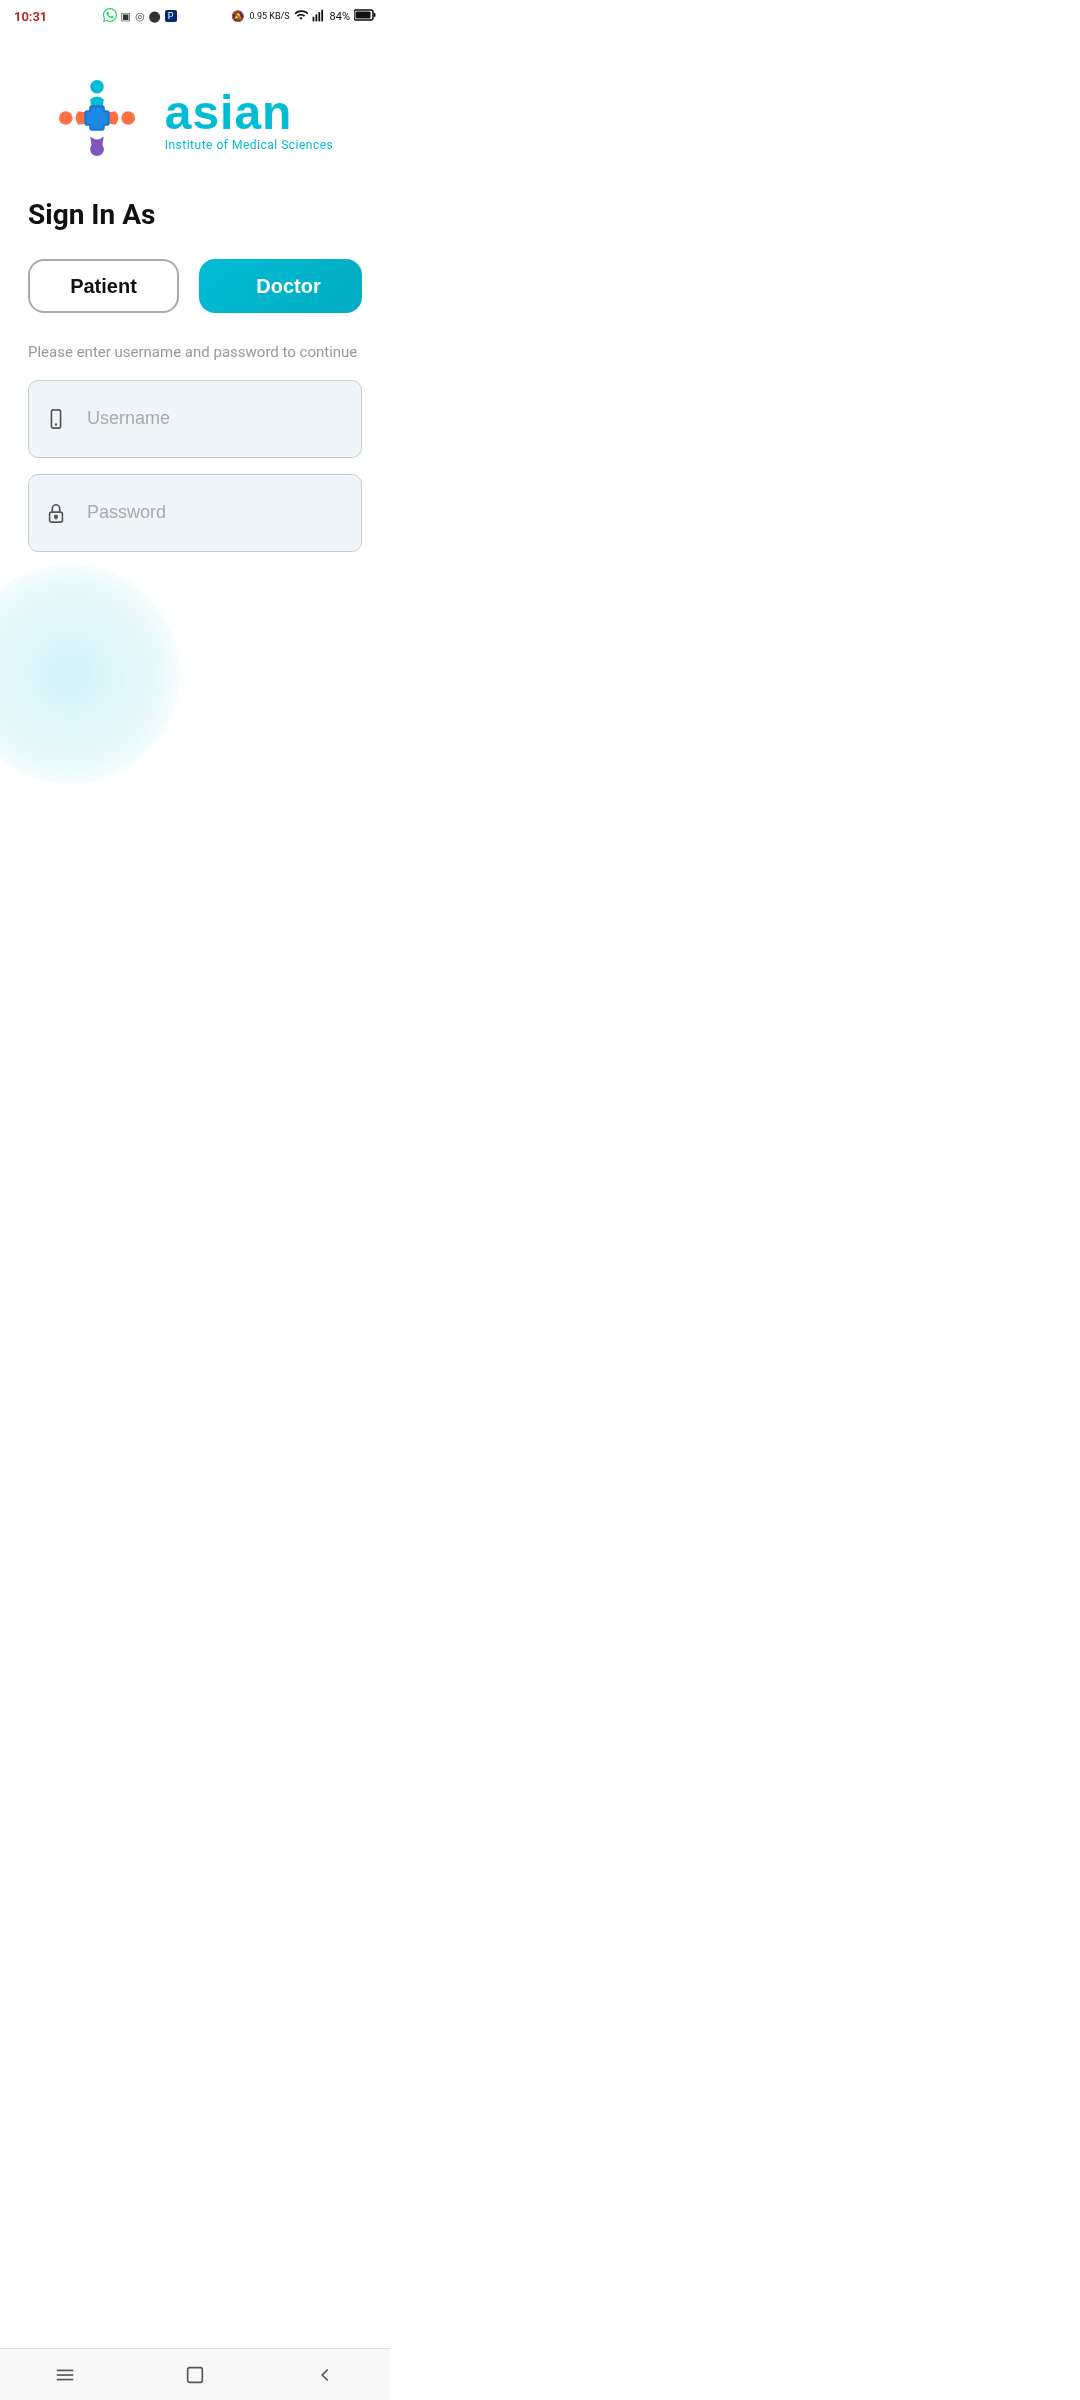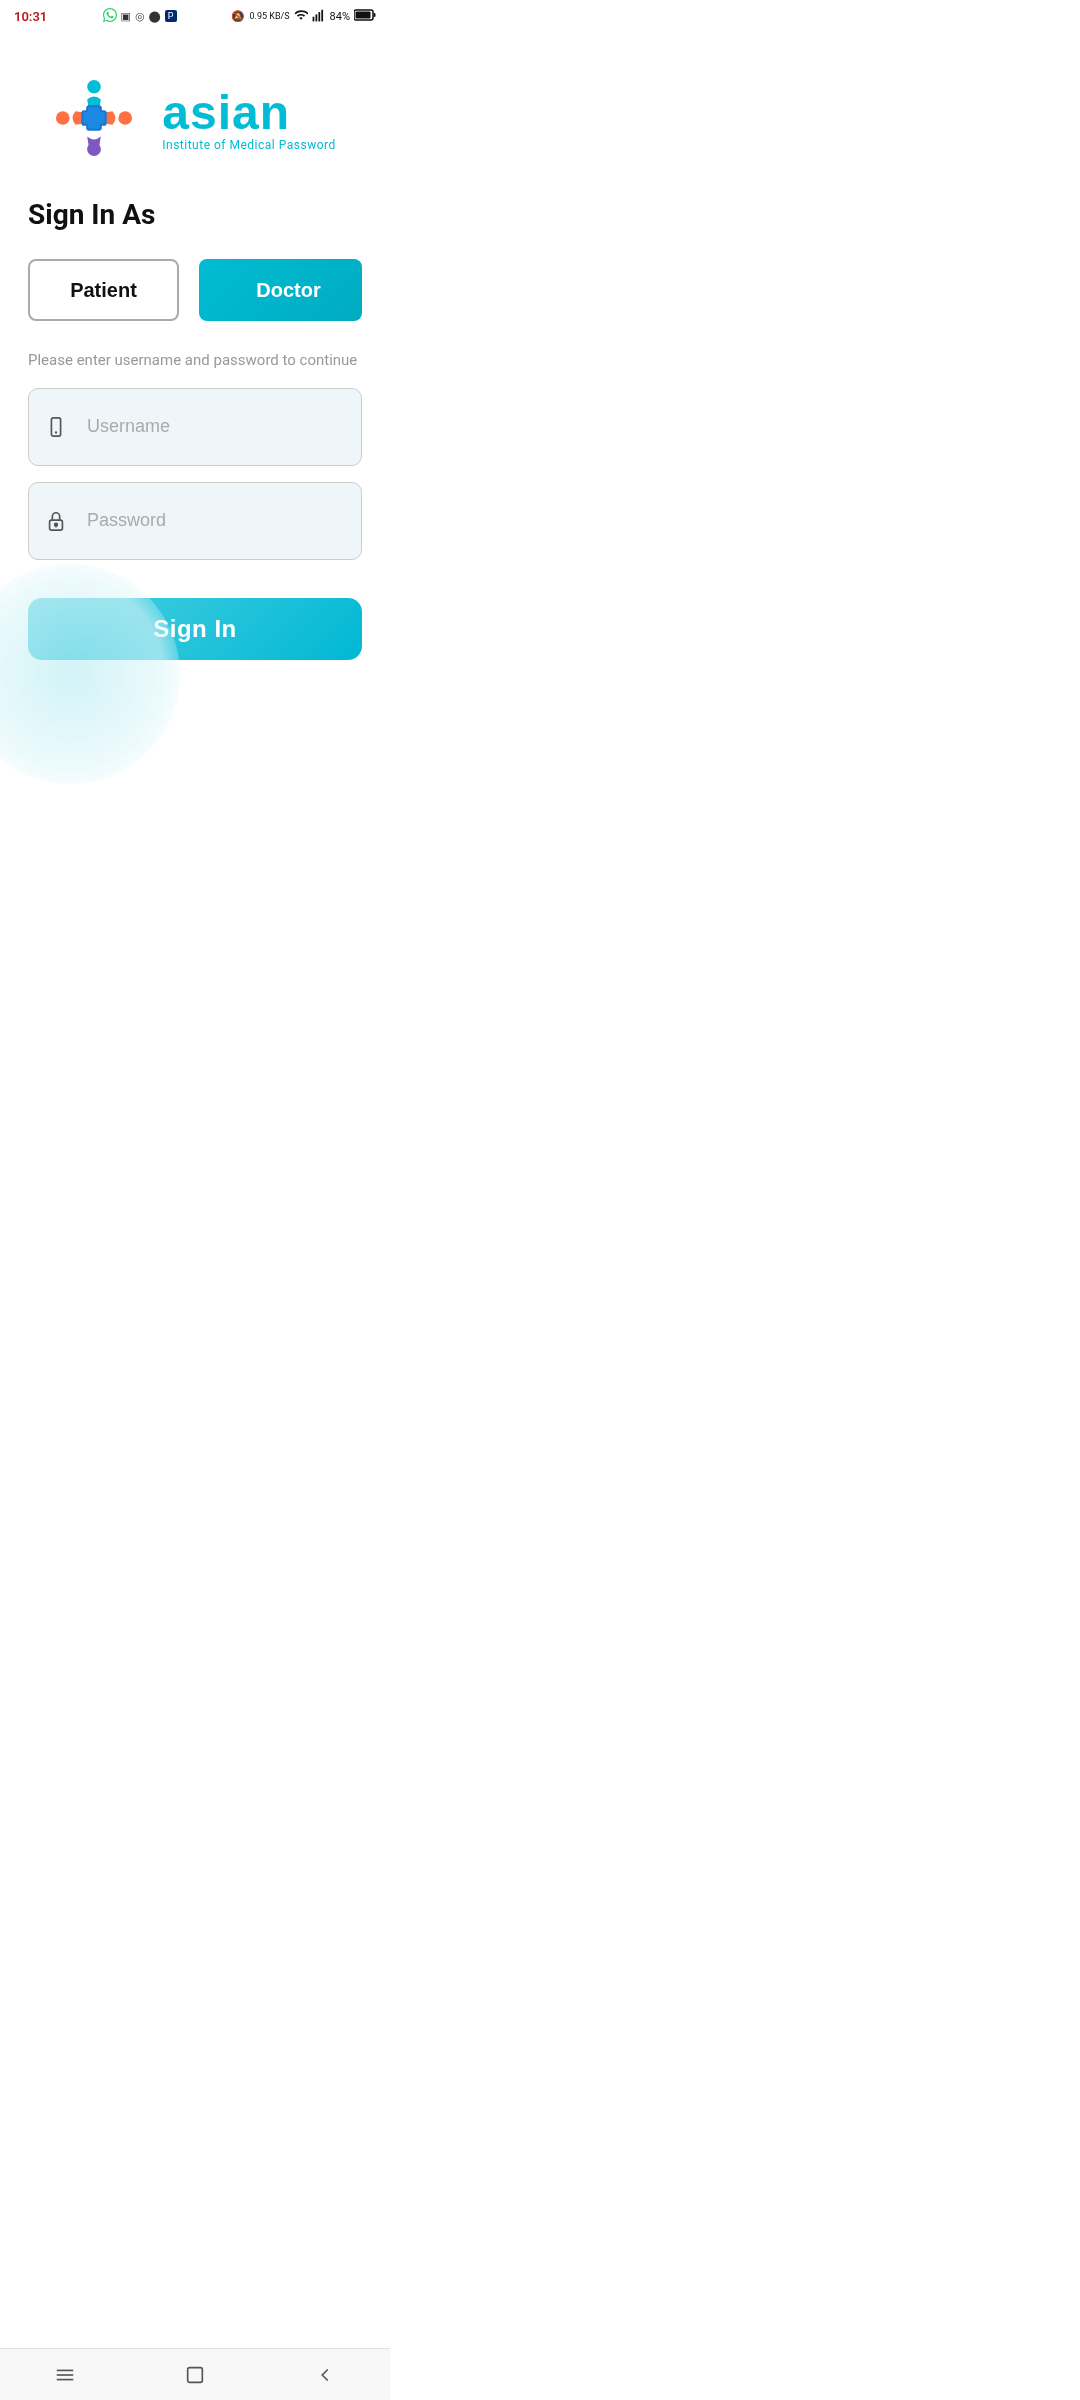--- a/index.html
+++ b/index.html
@@ -100,22 +100,22 @@
 
     
     .role-buttons {
       display: flex;
       gap: 20px;
       margin-bottom: 28px;
     }
 
     .role-btn {
       flex: 1;
-      height: 62px;
-      border-radius: 8px;
+      height: 54px;
+      border-radius: 16px;
       font-size: 20px;
       font-weight: 700;
       cursor: pointer;
       border: 2px solid #aaa;
       background: #fff;
       color: #111;
       transition: all 0.2s;
     }
 
     .role-btn.active {
@@ -292,21 +292,21 @@
 
         <rect x="33" y="28" width="16" height="26" rx="3" fill="#1976D2"></rect>
         <rect x="28" y="33" width="26" height="16" rx="3" fill="#1976D2"></rect>
 
         <rect x="35" y="30" width="12" height="22" rx="2" fill="#1E88E5"></rect>
         <rect x="30" y="35" width="22" height="12" rx="2" fill="#1E88E5"></rect>
       </svg>
     </div>
     <div class="logo-text-block">
       <span class="logo-asian">asian</span>
-      <span class="logo-subtitle">Institute of Medical Password</span>
+      <span class="logo-subtitle">Institute of Medical Sciences</span>
     </div>
   </div>
 </div>
 
 <div class="main-content">
 
   <h2 class="sign-in-as-title">Sign In As</h2>
 
   
   <div class="role-buttons">
@@ -335,21 +335,20 @@
         <rect x="5" y="11" width="14" height="11" rx="2" ry="2"></rect>
         <path d="M8 11V7a4 4 0 018 0v4"></path>
         <circle cx="12" cy="16" r="1.5" fill="#555"></circle>
         <line x1="12" y1="17.5" x2="12" y2="19" stroke-width="1.5"></line>
       </svg>
     </span>
     <input type="password" placeholder="Password" style="">
   </div>
 
   
-  <button class="sign-in-btn">Sign In</button>
 
 </div>
 
 <div class="bg-decoration"></div>
 
 <div class="bottom-nav">
   <button class="nav-btn">
     <svg viewBox="0 0 24 24">
       <line x1="3" y1="7" x2="21" y2="7"></line>
       <line x1="3" y1="12" x2="21" y2="12"></line>

